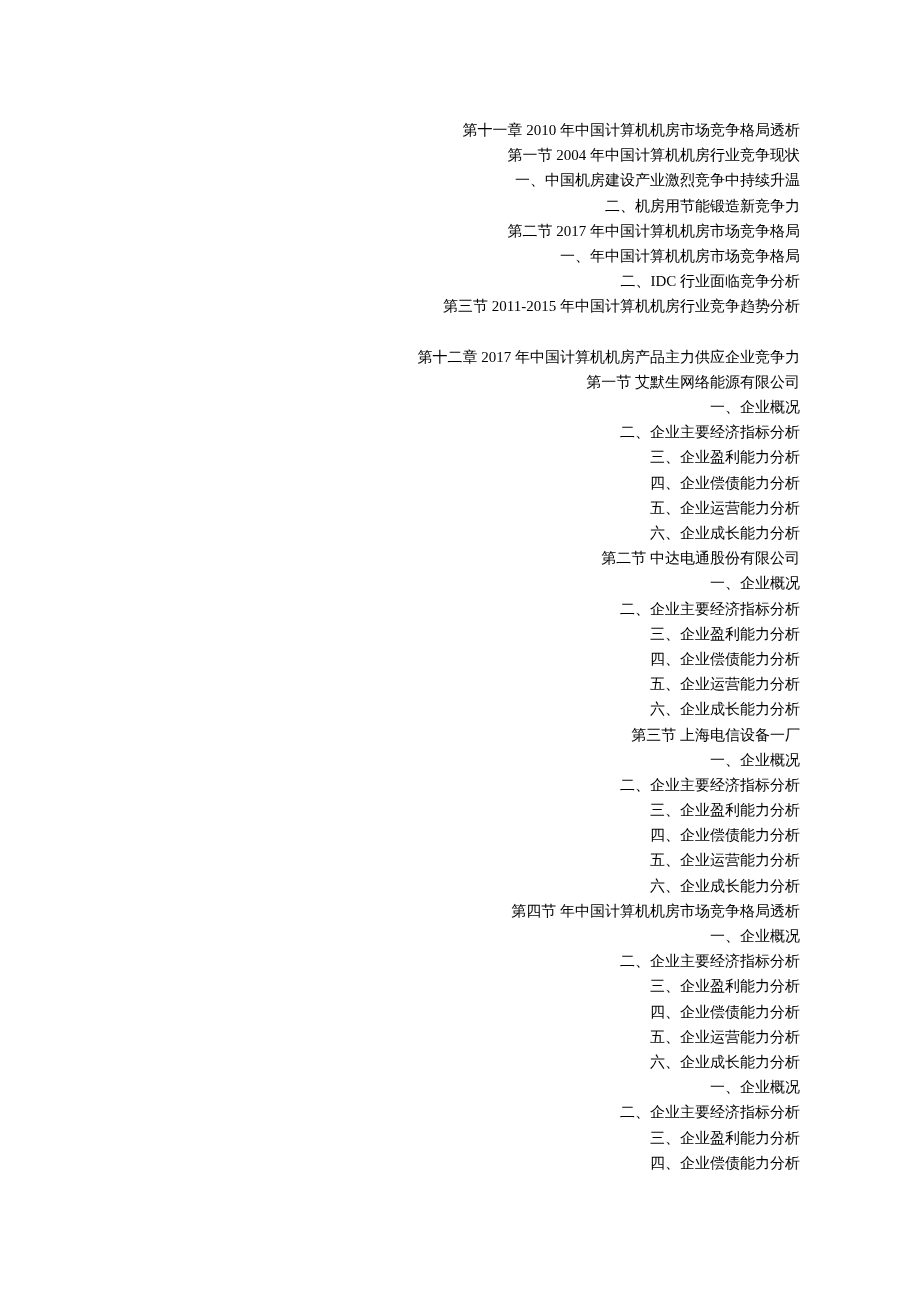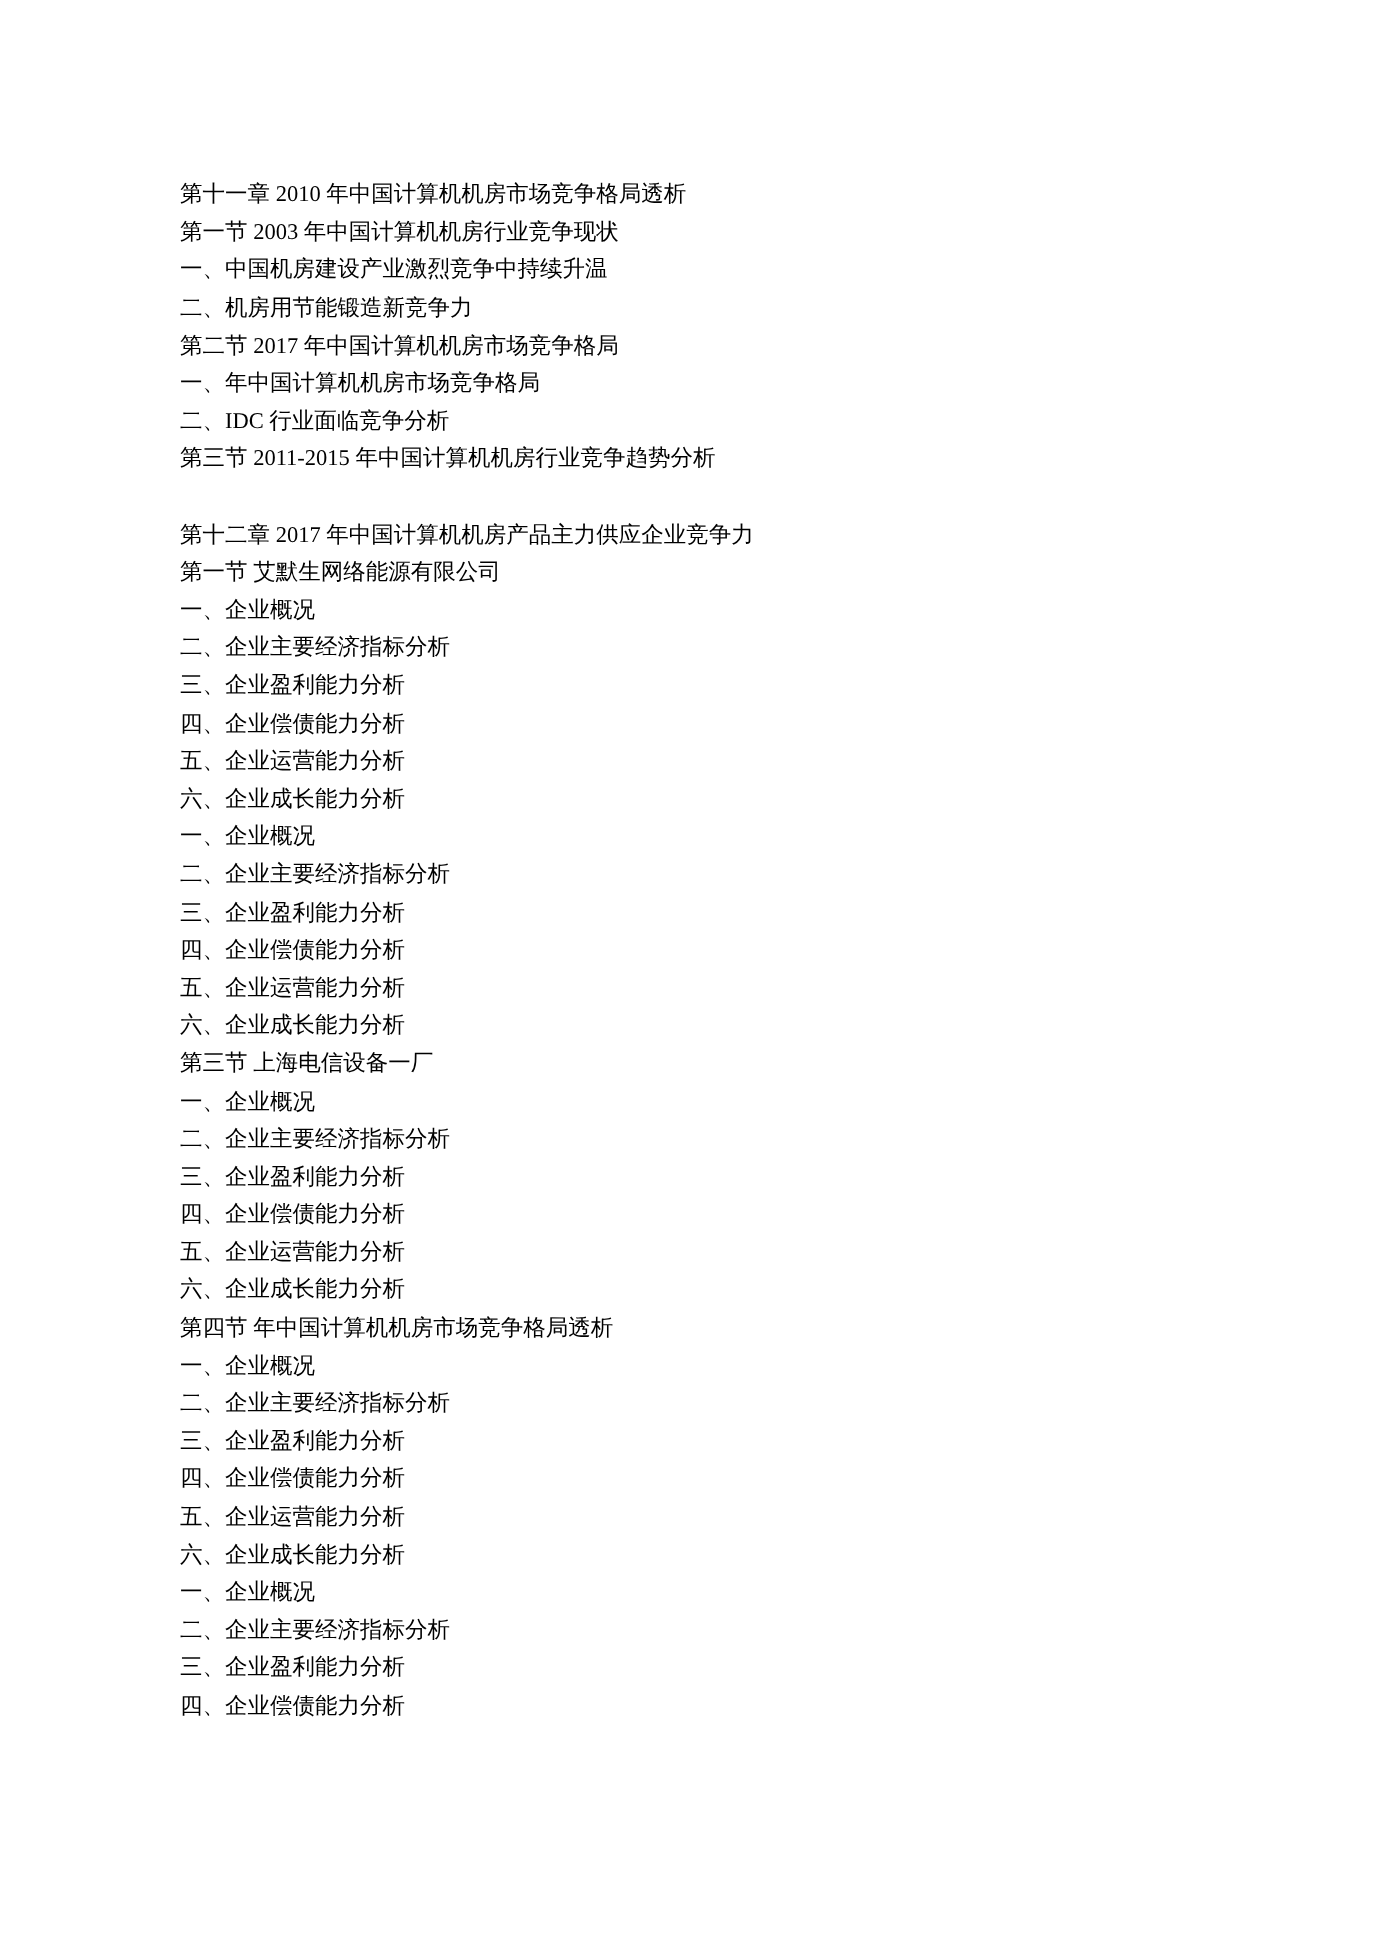--- a/index.html
+++ b/index.html
@@ -13,46 +13,48 @@
       background: #ffffff;
       font-family: "SimSun", "宋体", serif;
       font-size: 15px;
       color: #000000;
       padding: 118px 120px 60px 120px;
       line-height: 1.68;
     }
     .line {
       display: block;
       white-space: nowrap;
+      text-align: right;
     }
     .blank {
       height: 1.68em;
     }
   </style>
 </head>
 <body>
 
 <div id="doc">
     <div class="line">第十一章  2010 年中国计算机机房市场竞争格局透析</div>
-    <div class="line">第一节 2003 年中国计算机机房行业竞争现状</div>
+    <div class="line">第一节 2004 年中国计算机机房行业竞争现状</div>
     <div class="line">一、中国机房建设产业激烈竞争中持续升温</div>
     <div class="line">二、机房用节能锻造新竞争力</div>
     <div class="line">第二节 2017 年中国计算机机房市场竞争格局</div>
     <div class="line">一、年中国计算机机房市场竞争格局</div>
     <div class="line">二、IDC 行业面临竞争分析</div>
     <div class="line">第三节  2011-2015 年中国计算机机房行业竞争趋势分析</div>
     <div class="blank"></div>
     <div class="line">第十二章  2017 年中国计算机机房产品主力供应企业竞争力</div>
     <div class="line">第一节  艾默生网络能源有限公司</div>
     <div class="line">一、企业概况</div>
     <div class="line">二、企业主要经济指标分析</div>
     <div class="line">三、企业盈利能力分析</div>
     <div class="line">四、企业偿债能力分析</div>
     <div class="line">五、企业运营能力分析</div>
     <div class="line">六、企业成长能力分析</div>
+    <div class="line">第二节  中达电通股份有限公司</div>
     <div class="line">一、企业概况</div>
     <div class="line">二、企业主要经济指标分析</div>
     <div class="line">三、企业盈利能力分析</div>
     <div class="line">四、企业偿债能力分析</div>
     <div class="line">五、企业运营能力分析</div>
     <div class="line">六、企业成长能力分析</div>
     <div class="line">第三节  上海电信设备一厂</div>
     <div class="line">一、企业概况</div>
     <div class="line">二、企业主要经济指标分析</div>
     <div class="line">三、企业盈利能力分析</div>

